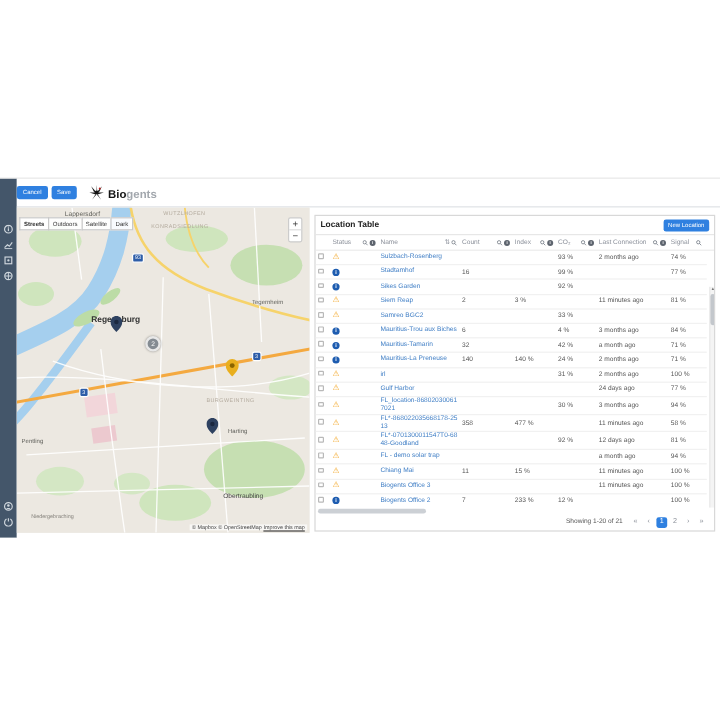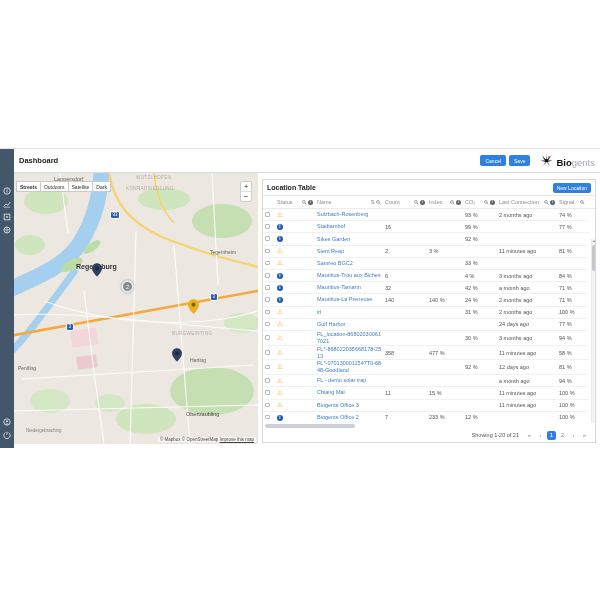--- a/index.html
+++ b/index.html
@@ -14,21 +14,21 @@
   .sb-spacer{flex:1;}
   .sb-bottom{margin-bottom:4px;display:flex;flex-direction:column;align-items:center;}
 
   
   .topbar{position:absolute;left:14px;top:0;width:586px;height:24px;background:#fff;border-bottom:1px solid #d7dbdf;display:flex;align-items:center;}
   .page-title{font-size:7.5px;font-weight:bold;color:#222;padding-left:5px;flex:1;}
   .tb-btn{font-size:5px;color:#fff;background:var(--accent);border:none;border-radius:2px;padding:2.5px 5px;margin-right:3px;cursor:pointer;}
   .brand{display:flex;align-items:flex-end;margin:0 5px 0 6px;}
   .brand svg{width:15px;height:15px;margin-right:2px;}
   .brand .b1{font-size:9.5px;font-weight:bold;color:#141414;}
-  .brand .b2{font-size:9.5px;font-weight:normal;color:#a2a7ad;}
+  .brand .b2{font-size:9.5px;font-weight:bold;color:#a2a7ad;}
 
   
   .main{position:absolute;left:14px;top:24px;width:586px;height:275px;background:#fff;}
 
   
   .map{position:absolute;left:0;top:0;width:244px;height:271px;background:#ece8e1;overflow:hidden;}
   .map svg.geo{position:absolute;left:0;top:0;}
   .layers{position:absolute;left:2px;top:8px;display:flex;z-index:5;}
   .layer-btn{font-size:5px;color:#333;background:rgba(255,255,255,.92);border:1px solid #c9c9c9;border-right:none;padding:1.5px 3px;cursor:pointer;}
   .layer-btn:last-child{border-right:1px solid #c9c9c9;}
@@ -121,21 +121,20 @@
         <span class="sb-ic">
             <svg viewBox="0 0 10 10">
               <path d="M3 2 A4 4 0 1 0 7 2" fill="none" stroke="#dfe5ea" stroke-width="1.2"></path>
               <line x1="5" y1="1" x2="5" y2="4.5" stroke="#dfe5ea" stroke-width="1.2"></line>
             </svg>
           </span>
       </span>
     </aside>
 
     <header class="topbar">
-      <span class="page-title">Dashboard</span>
       <button class="tb-btn">Cancel</button>
       <button class="tb-btn">Save</button>
       <span class="brand">
         <svg viewBox="0 0 20 20">
             <g fill="#141414">
               <circle cx="10" cy="10" r="2.2"></circle>
               <path d="M10 10 L4 3 L7 9 Z"></path>
               <path d="M10 10 L16 3 L13 9 Z"></path>
               <path d="M10 10 L2 10 L9 12 Z"></path>
               <path d="M10 10 L18 10 L11 12 Z"></path>

